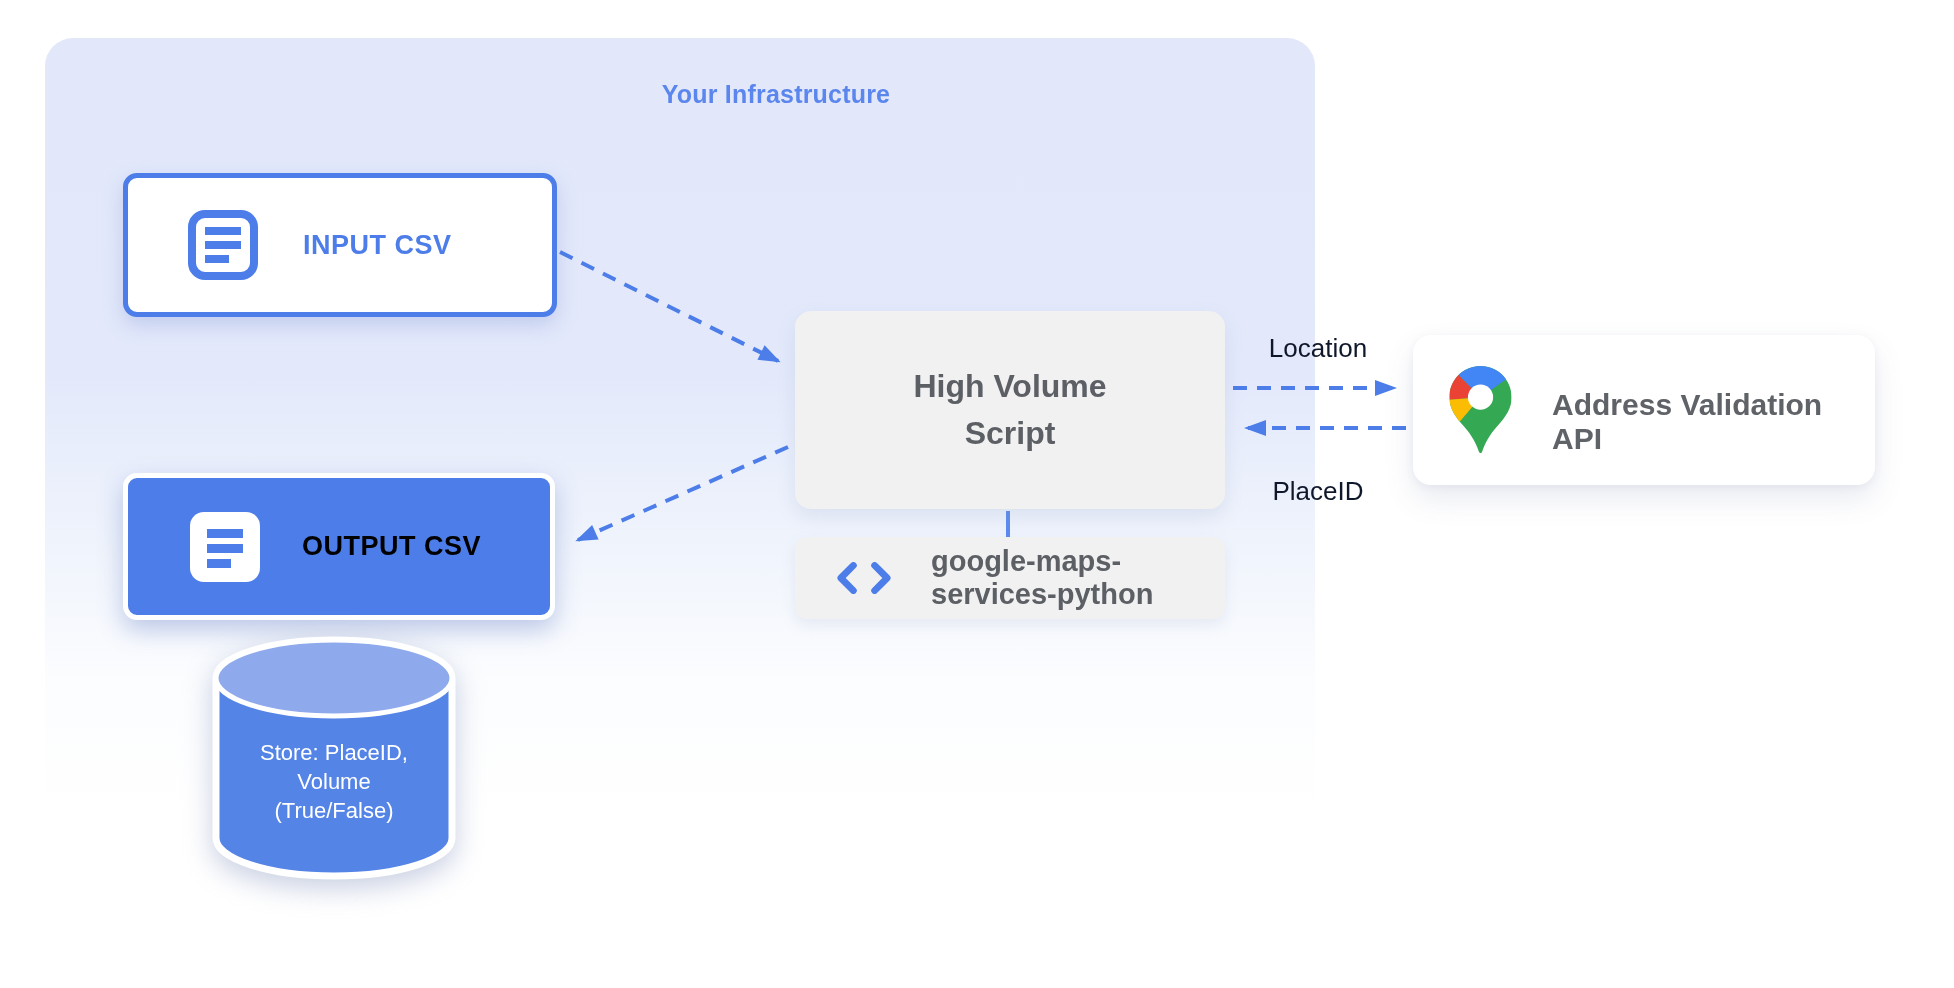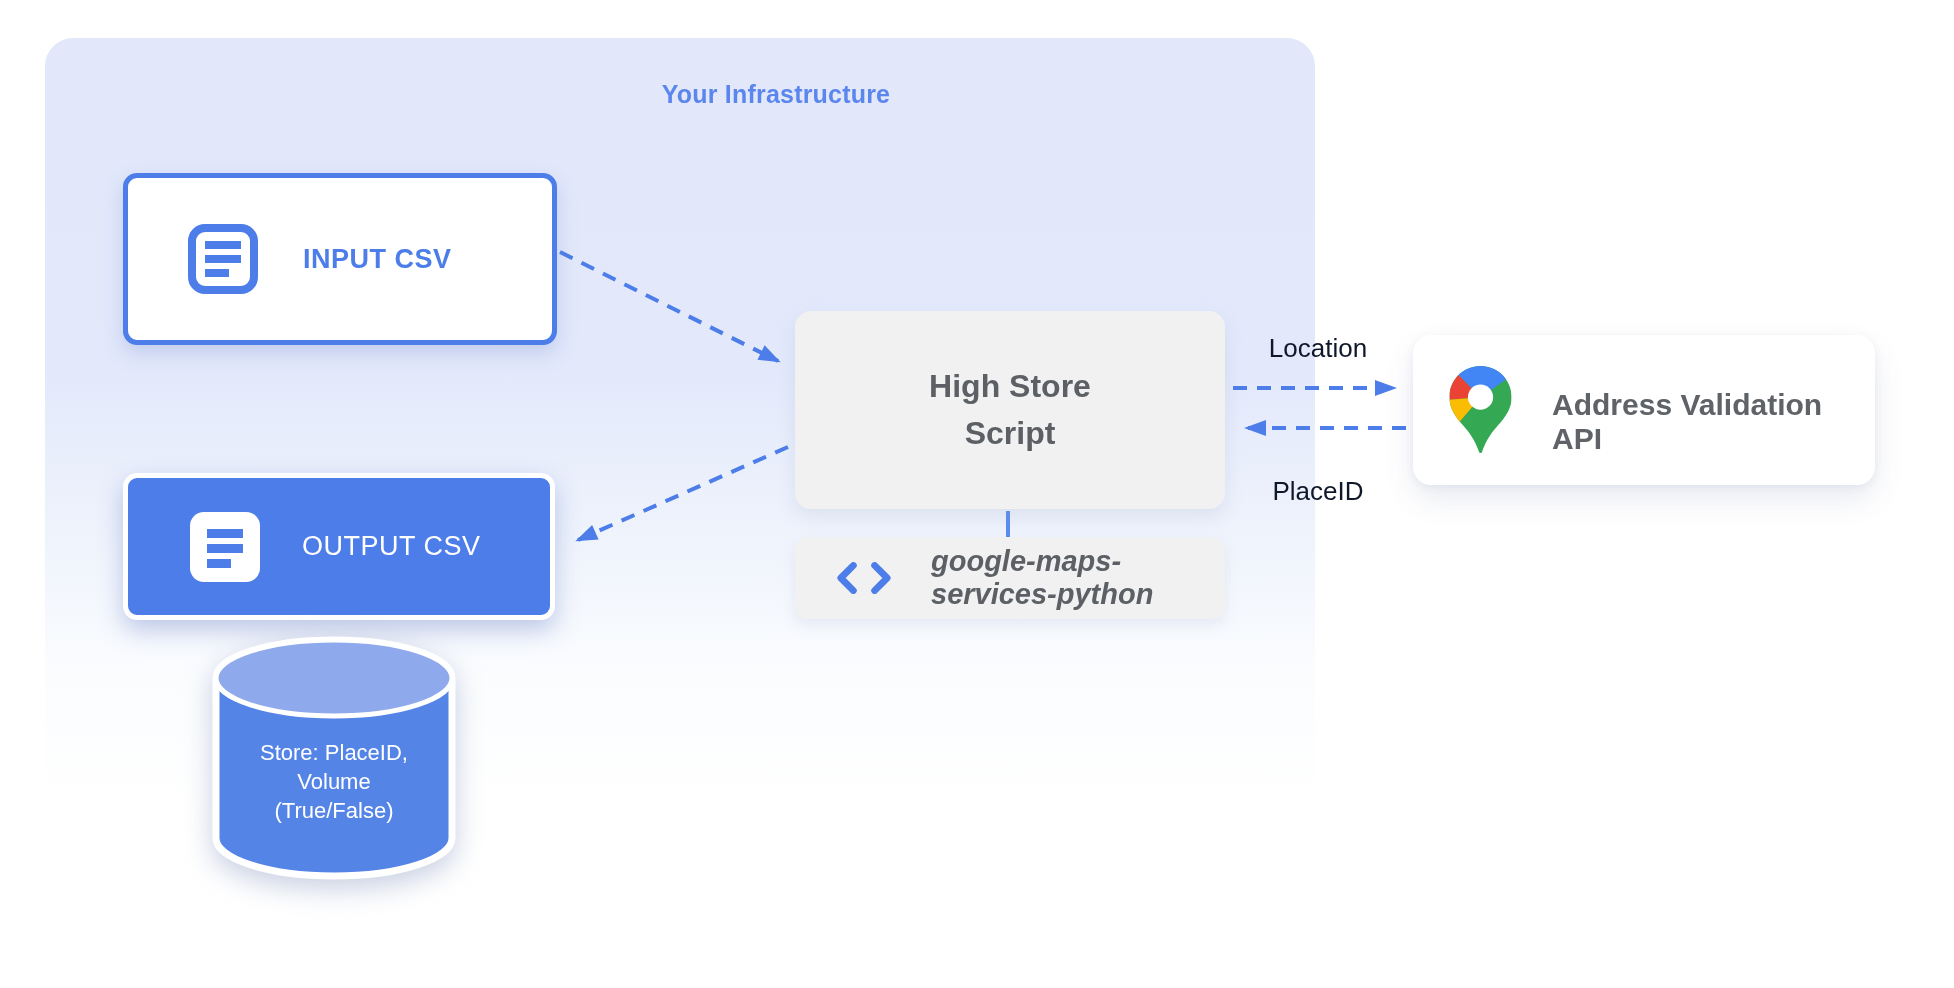--- a/index.html
+++ b/index.html
@@ -23,53 +23,53 @@
   .infra-label{
     position:absolute;left:45px;top:80px;width:1462px;
     text-align:center;font-size:25px;font-weight:700;color:#5b86ed;
     letter-spacing:0.2px;
   }
 
   
   .node{position:absolute;display:flex;align-items:center;box-sizing:border-box;}
 
   .input-csv{
-    left:123px;top:173px;width:434px;height:172px;
+    left:123px;top:173px;width:434px;height:144px;
     background:#ffffff;border:5px solid #4c7de8;border-radius:14px;
     padding-left:60px;gap:45px;
     box-shadow:0 8px 20px rgba(90,120,200,0.25);
   }
   .input-csv .node-label{font-size:27px;font-weight:700;color:#4c7de8;letter-spacing:0.5px;}
 
   .output-csv{
     left:123px;top:473px;width:432px;height:147px;
     background:#4c7de8;border:5px solid #ffffff;border-radius:14px;
     padding-left:62px;gap:42px;
     box-shadow:0 10px 24px rgba(80,110,190,0.35);
   }
-  .output-csv .node-label{font-size:27px;font-weight:400;color:#ffffff;letter-spacing:0.5px;}
+  .output-csv .node-label{font-size:27px;font-weight:700;color:#000000;letter-spacing:0.5px;}
 
   .script-box{
     left:795px;top:311px;width:430px;height:198px;
     background:#f1f1f2;border-radius:16px;
     flex-direction:column;justify-content:center;
     box-shadow:0 8px 18px rgba(140,155,190,0.18);
   }
   .script-box .line{
     font-size:32px;font-weight:700;color:#5c6065;line-height:47px;text-align:center;
   }
 
   .library-box{
     left:795px;top:537px;width:430px;height:82px;
     background:#f1f1f2;border-radius:12px;
     padding-left:42px;gap:40px;
     box-shadow:0 6px 14px rgba(140,155,190,0.16);
   }
   .library-box .line{
-    font-size:29px;font-weight:700;color:#5c6065;line-height:33px;text-align:left;font-style:italic;
+    font-size:29px;font-weight:700;color:#5c6065;line-height:33px;text-align:left;
   }
 
   .api-box{
     left:1413px;top:335px;width:462px;height:150px;
     background:#ffffff;border-radius:18px;
     padding-left:32px;gap:36px;
     box-shadow:0 14px 30px rgba(70,90,140,0.12), 0 2px 8px rgba(70,90,140,0.07);
   }
   .api-box .node-label{font-size:30px;font-weight:700;color:#5f6368;margin-top:24px;}
 
@@ -139,21 +139,21 @@
       <ellipse cx="126" cy="46" rx="118" ry="38" fill="#8faaec" stroke="#ffffff" stroke-width="5"></ellipse>
     </svg>
   </div>
   <div class="cyl-text">
     <div>Store: PlaceID,</div>
     <div>Volume</div>
     <div>(True/False)</div>
   </div>
 
   <div class="node script-box">
-    <div class="line">High Store</div>
+    <div class="line">High Volume</div>
     <div class="line">Script</div>
   </div>
 
   <div class="node library-box">
     <svg width="54" height="32" viewBox="0 0 56 32">
       <polyline points="17,3 4,16 17,29" fill="none" stroke="#4c7de8" stroke-width="7" stroke-linecap="round" stroke-linejoin="round"></polyline>
       <polyline points="39,3 52,16 39,29" fill="none" stroke="#4c7de8" stroke-width="7" stroke-linecap="round" stroke-linejoin="round"></polyline>
     </svg>
     <div>
       <div class="line">google-maps-</div>

